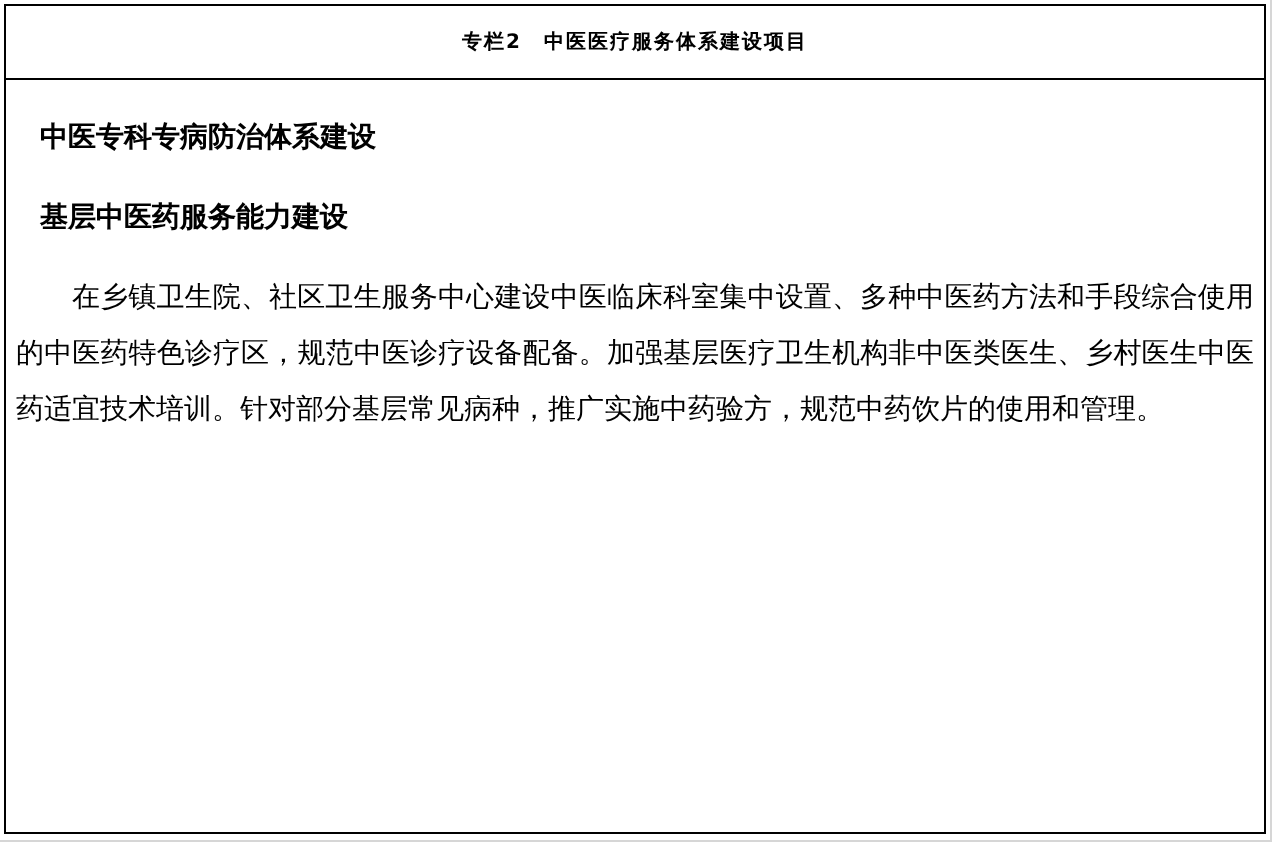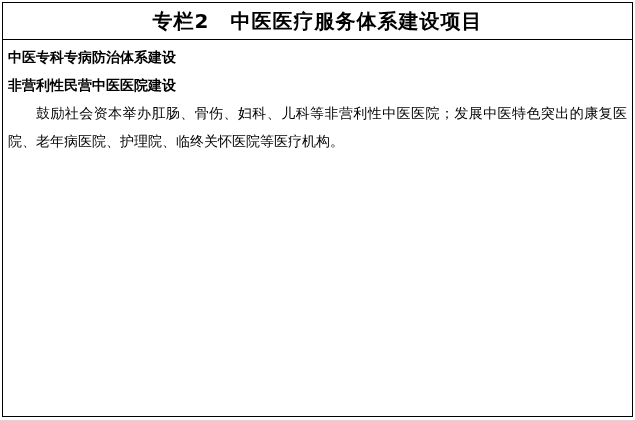--- a/index.html
+++ b/index.html
@@ -26,33 +26,33 @@
     border: 1px solid #000000;
     background: #ffffff;
     color: #000000;
   }
   .box-title {
     height: 36px;
     border-bottom: 1px solid #000000;
     display: flex;
     align-items: center;
     justify-content: center;
-    font-size: 20px;
+    font-size: 10px;
     font-weight: bold;
     letter-spacing: 1px;
     white-space: pre;
   }
   .box-body {
     padding: 3px 5px 0 5px;
     font-size: 14px;
     line-height: 28px;
     text-align: justify;
   }
   .sec-heading {
-    margin: 0;
+    margin: 12px;
     font-size: 14px;
     font-weight: bold;
     line-height: 28px;
   }
   .sec-body {
     margin: 0;
     text-indent: 2em;
   }
 </style>
 </head>
@@ -62,24 +62,24 @@
   <div class="column-box">
 
     <div class="box-title">专栏2　中医医疗服务体系建设项目</div>
 
     <div class="box-body">
 
       <div class="section">
         <h3 class="sec-heading">中医专科专病防治体系建设</h3>
       </div>
 
+      <div class="section">
+        <h3 class="sec-heading">基层中医药服务能力建设</h3>
+        <p class="sec-body">在乡镇卫生院、社区卫生服务中心建设中医临床科室集中设置、多种中医药方法和手段综合使用的中医药特色诊疗区，规范中医诊疗设备配备。加强基层医疗卫生机构非中医类医生、乡村医生中医药适宜技术培训。针对部分基层常见病种，推广实施中药验方，规范中药饮片的使用和管理。</p>
+      </div>
 
-      <div class="section">
-        <h3 class="sec-heading">非营利性民营中医医院建设</h3>
-        <p class="sec-body">鼓励社会资本举办肛肠、骨伤、妇科、儿科等非营利性中医医院；发展中医特色突出的康复医院、老年病医院、护理院、临终关怀医院等医疗机构。</p>
-      </div>
 
       <div class="section">
       </div>
 
     </div>
   </div>
 </div>
 
 </body></html>

